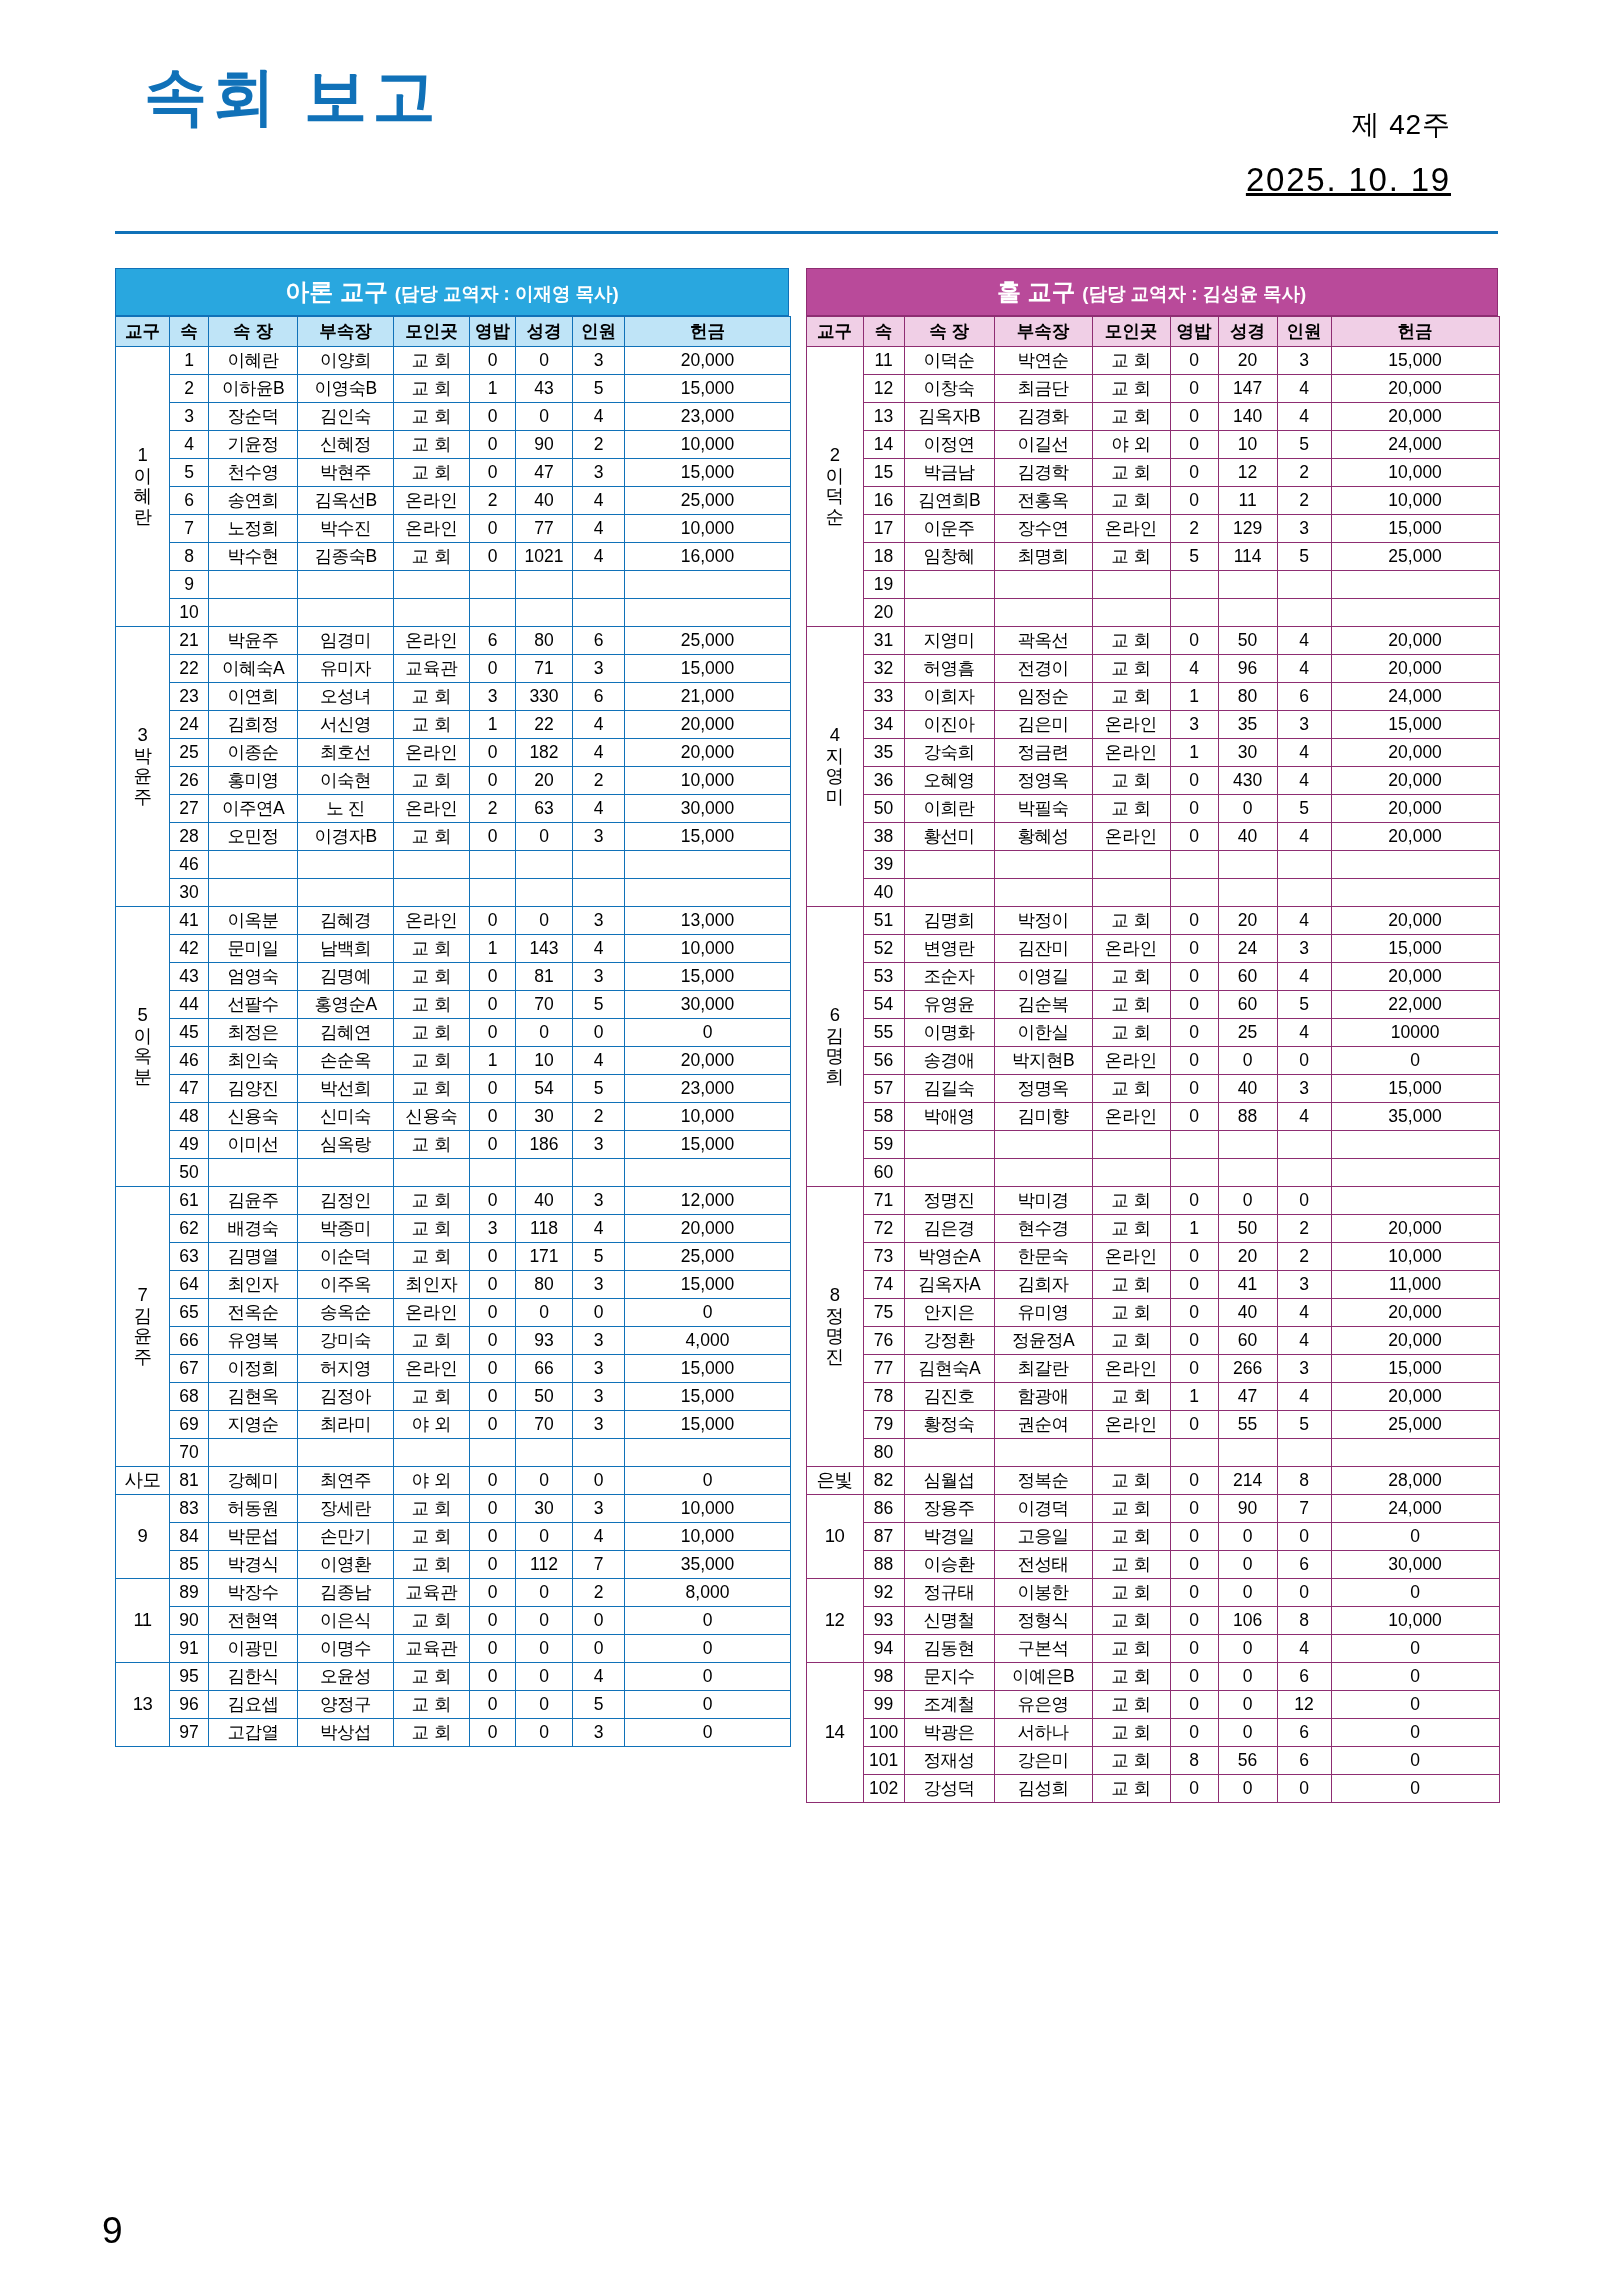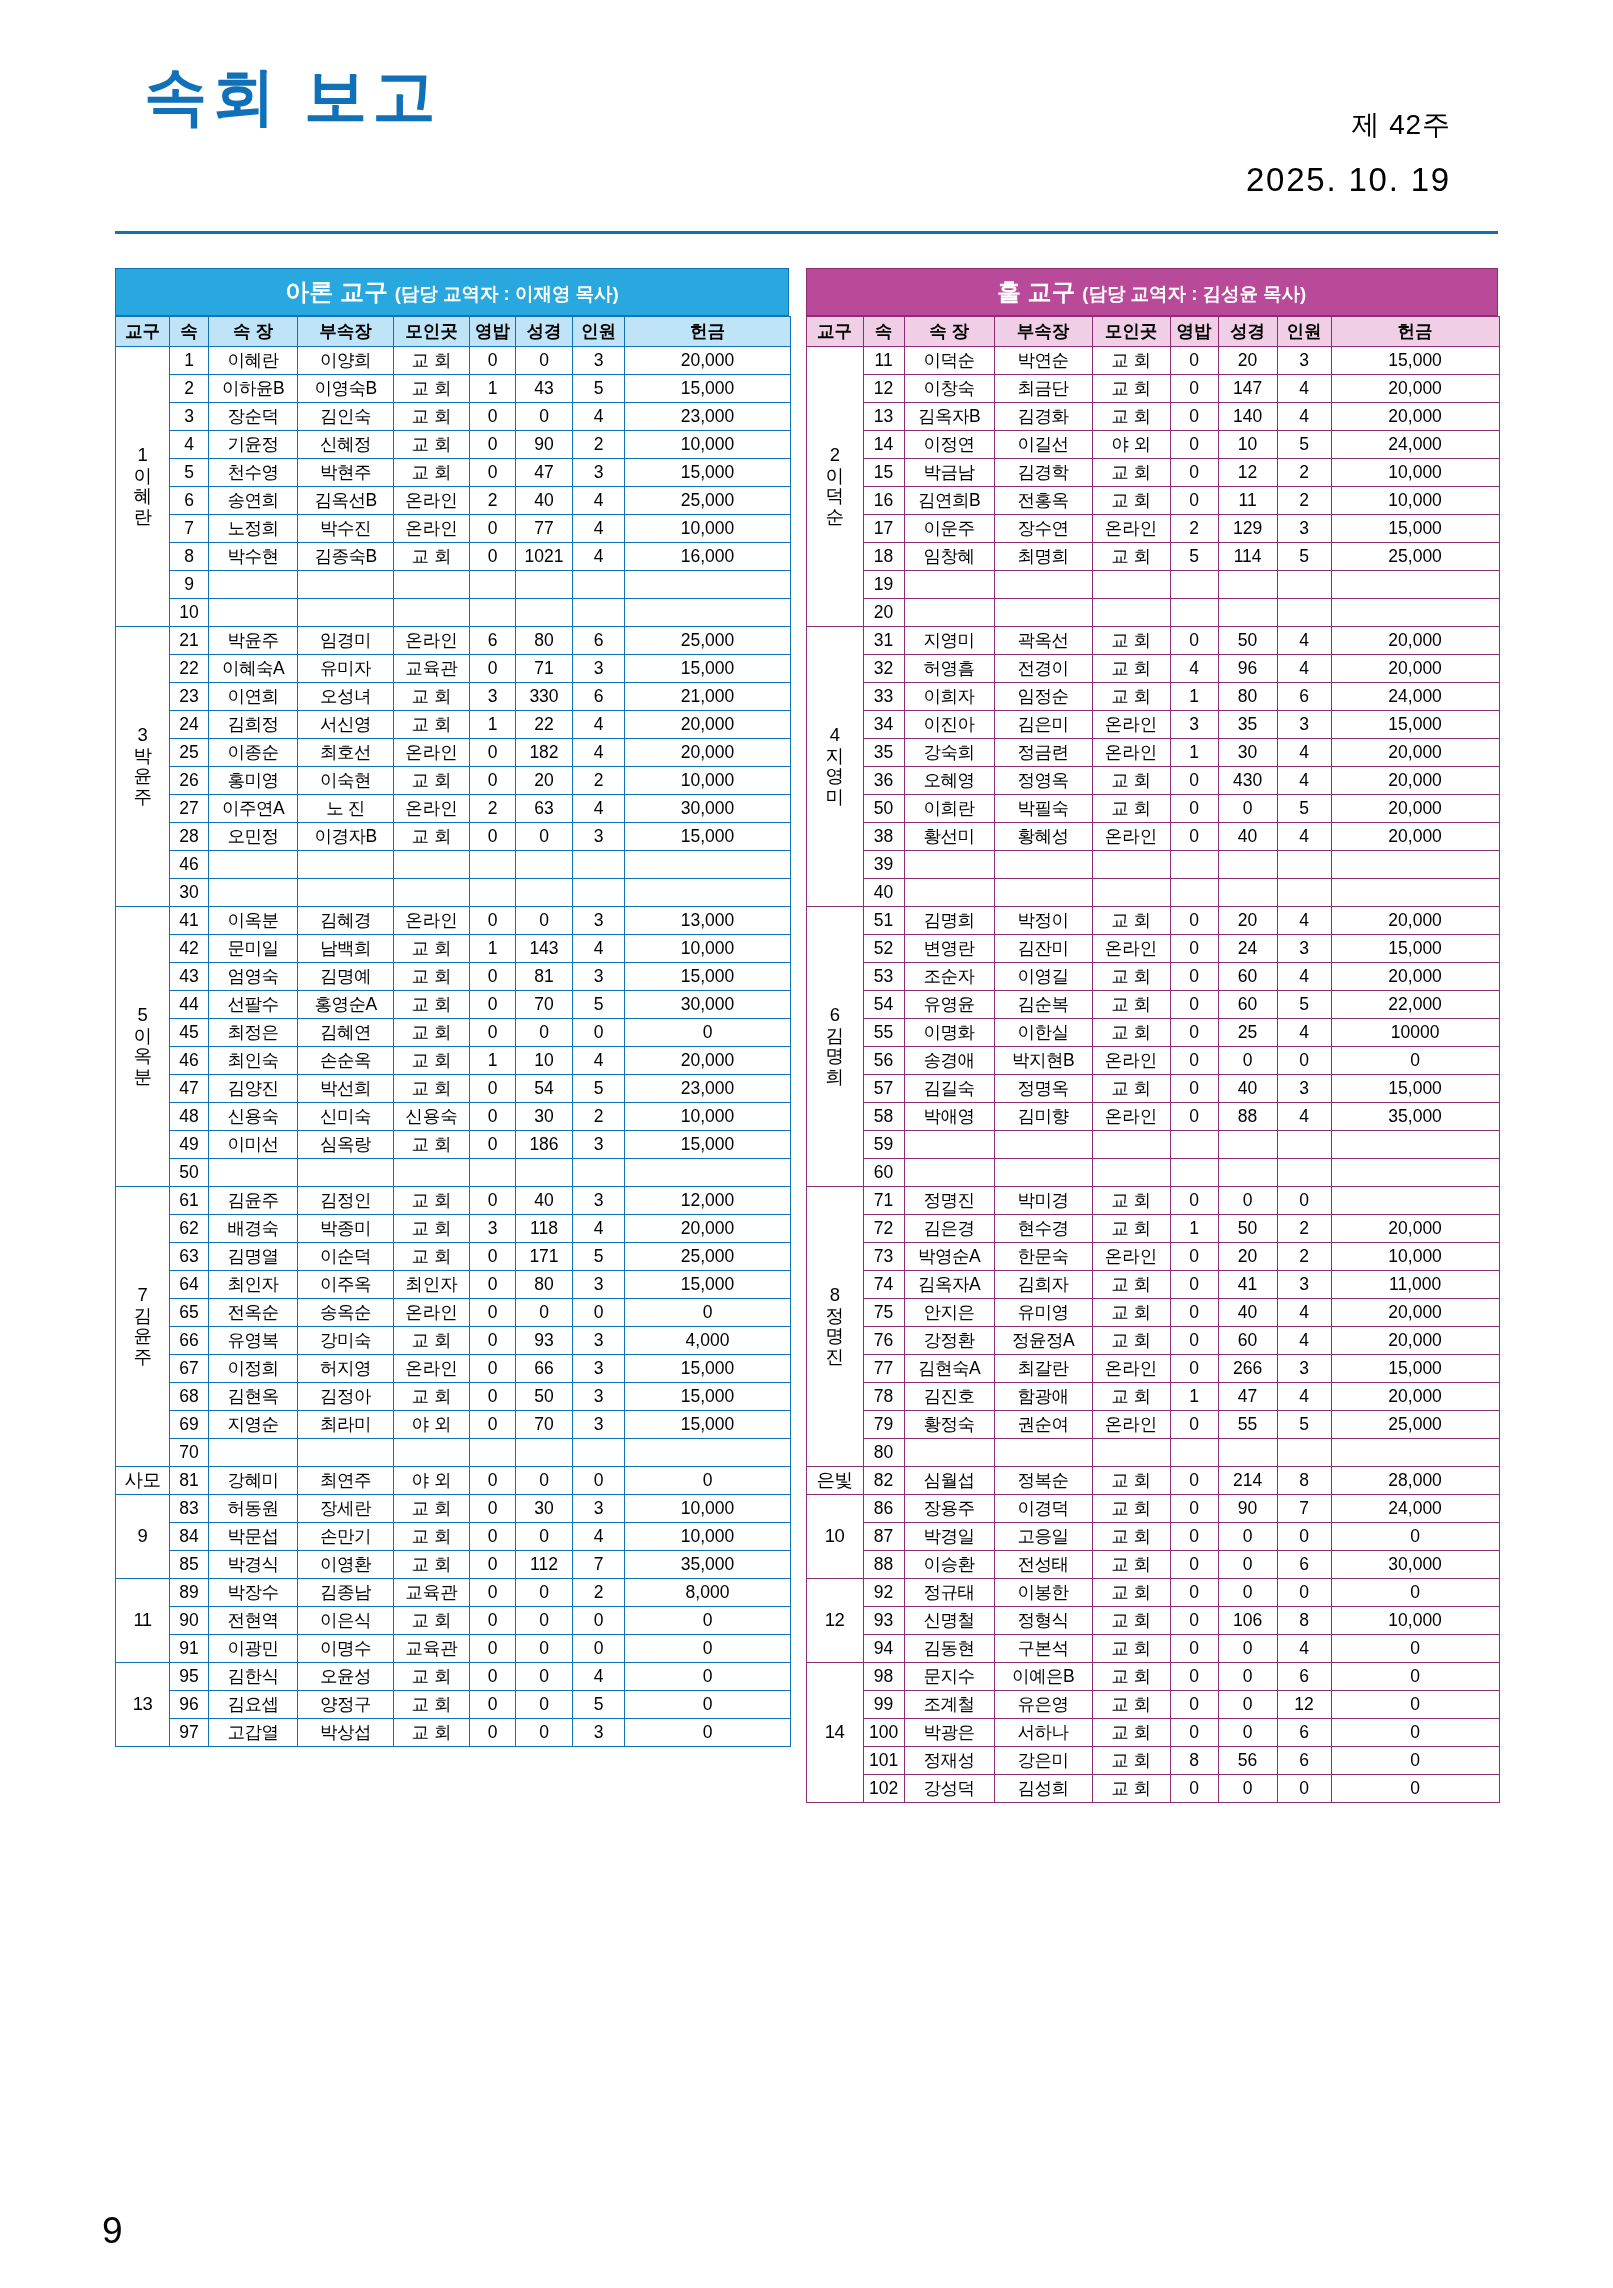--- a/index.html
+++ b/index.html
@@ -27,20 +27,21 @@
     position:absolute;right:162px;top:125px;
     font-size:28px;color:#000;text-align:right;
     transform:translateY(-50%);
     letter-spacing:0.9px;
   }
   .date{
     position:absolute;right:162px;top:180px;
     font-size:33px;color:#000;text-align:right;
     transform:translateY(-50%);
     letter-spacing:1.8px;
+    text-decoration:underline;
   }
   .rule{
     position:absolute;left:115px;top:231px;width:1383px;height:2.8px;
     background:#1071b8;
   }
 
   
   .cols{
     position:absolute;left:115px;top:268px;width:1384px;
     display:flex;gap:16.6px;align-items:flex-start;

